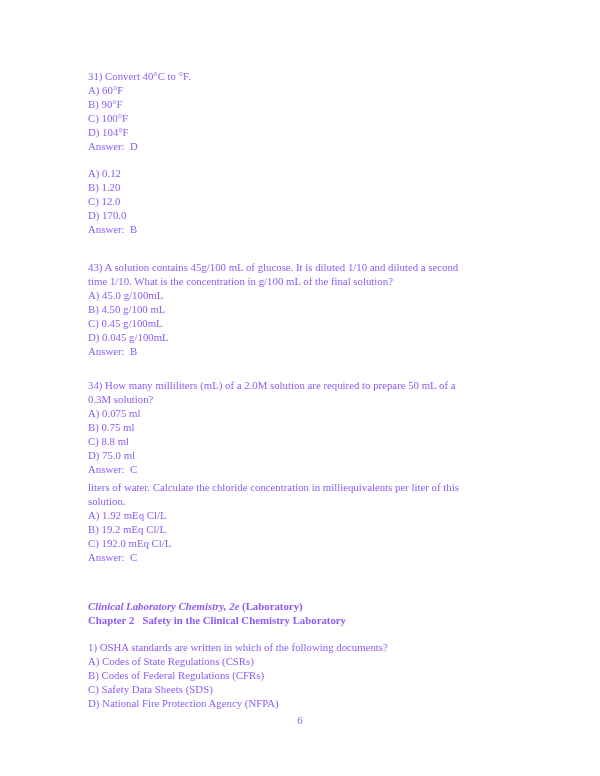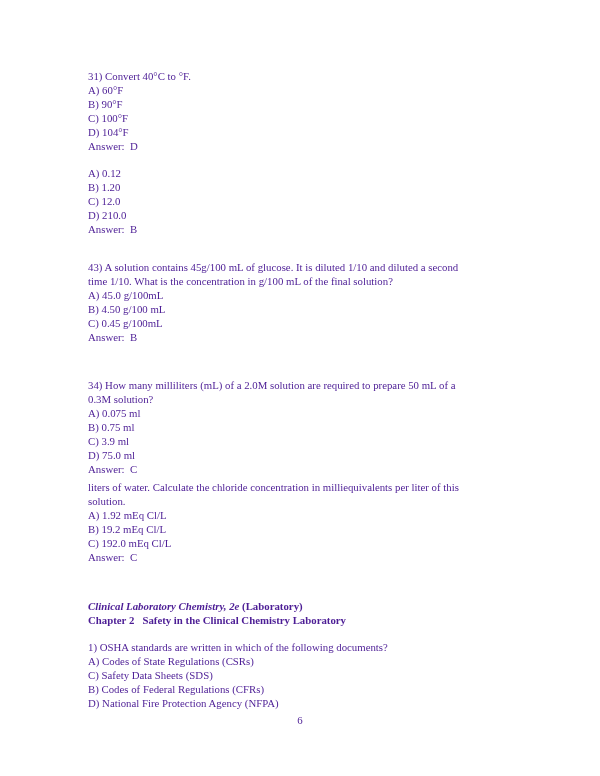--- a/index.html
+++ b/index.html
@@ -6,21 +6,21 @@
     margin: 0;
     padding: 0;
     background: #ffffff;
   }
   .page {
     position: relative;
     width: 600px;
     height: 776px;
     background: #ffffff;
     font-family: "Liberation Serif", "DejaVu Serif", serif;
-    color: #4c1d95;
+    color: #8b5cf6;
     overflow: hidden;
   }
   .block {
     position: absolute;
     left: 88px;
     width: 486px;
   }
   .ln {
     margin: 0;
     font-size: 10.8px;
@@ -59,39 +59,40 @@
     <p class="ln">B) 90°F</p>
     <p class="ln">C) 100°F</p>
     <p class="ln">D) 104°F</p>
     <p class="ln">Answer:  D</p>
   </section>
 
   <section class="block q32">
     <p class="ln">A) 0.12</p>
     <p class="ln">B) 1.20</p>
     <p class="ln">C) 12.0</p>
-    <p class="ln">D) 210.0</p>
+    <p class="ln">D) 170.0</p>
     <p class="ln">Answer:  B</p>
   </section>
 
   <section class="block q33">
     <p class="ln">43) A solution contains 45g/100 mL of glucose. It is diluted 1/10 and diluted a second</p>
     <p class="ln">time 1/10. What is the concentration in g/100 mL of the final solution?</p>
     <p class="ln">A) 45.0 g/100mL</p>
     <p class="ln">B) 4.50 g/100 mL</p>
     <p class="ln">C) 0.45 g/100mL</p>
+    <p class="ln">D) 0.045 g/100mL</p>
     <p class="ln">Answer:  B</p>
   </section>
 
   <section class="block q34">
     <p class="ln">34) How many milliliters (mL) of a 2.0M solution are required to prepare 50 mL of a</p>
     <p class="ln">0.3M solution?</p>
     <p class="ln">A) 0.075 ml</p>
     <p class="ln">B) 0.75 ml</p>
-    <p class="ln">C) 3.9 ml</p>
+    <p class="ln">C) 8.8 ml</p>
     <p class="ln">D) 75.0 ml</p>
     <p class="ln">Answer:  C</p>
   </section>
 
   <section class="block q35">
     <p class="ln">liters of water. Calculate the chloride concentration in milliequivalents per liter of this</p>
     <p class="ln">solution.</p>
     <p class="ln">A) 1.92 mEq Cl/L</p>
     <p class="ln">B) 19.2 mEq Cl/L</p>
     <p class="ln">C) 192.0 mEq Cl/L</p>
@@ -99,20 +100,20 @@
   </section>
 
   <section class="block heading">
     <p class="ln"><span class="bi">Clinical Laboratory Chemistry, 2e</span><span class="b"> (Laboratory)</span></p>
     <p class="ln b">Chapter 2   Safety in the Clinical Chemistry Laboratory</p>
   </section>
 
   <section class="block q1">
     <p class="ln">1) OSHA standards are written in which of the following documents?</p>
     <p class="ln">A) Codes of State Regulations (CSRs)</p>
+    <p class="ln">B) Codes of Federal Regulations (CFRs)</p>
     <p class="ln">C) Safety Data Sheets (SDS)</p>
-    <p class="ln">B) Codes of Federal Regulations (CFRs)</p>
     <p class="ln">D) National Fire Protection Agency (NFPA)</p>
   </section>
 
   <p class="pageno">6</p>
 
 </div>
 
 </body></html>

